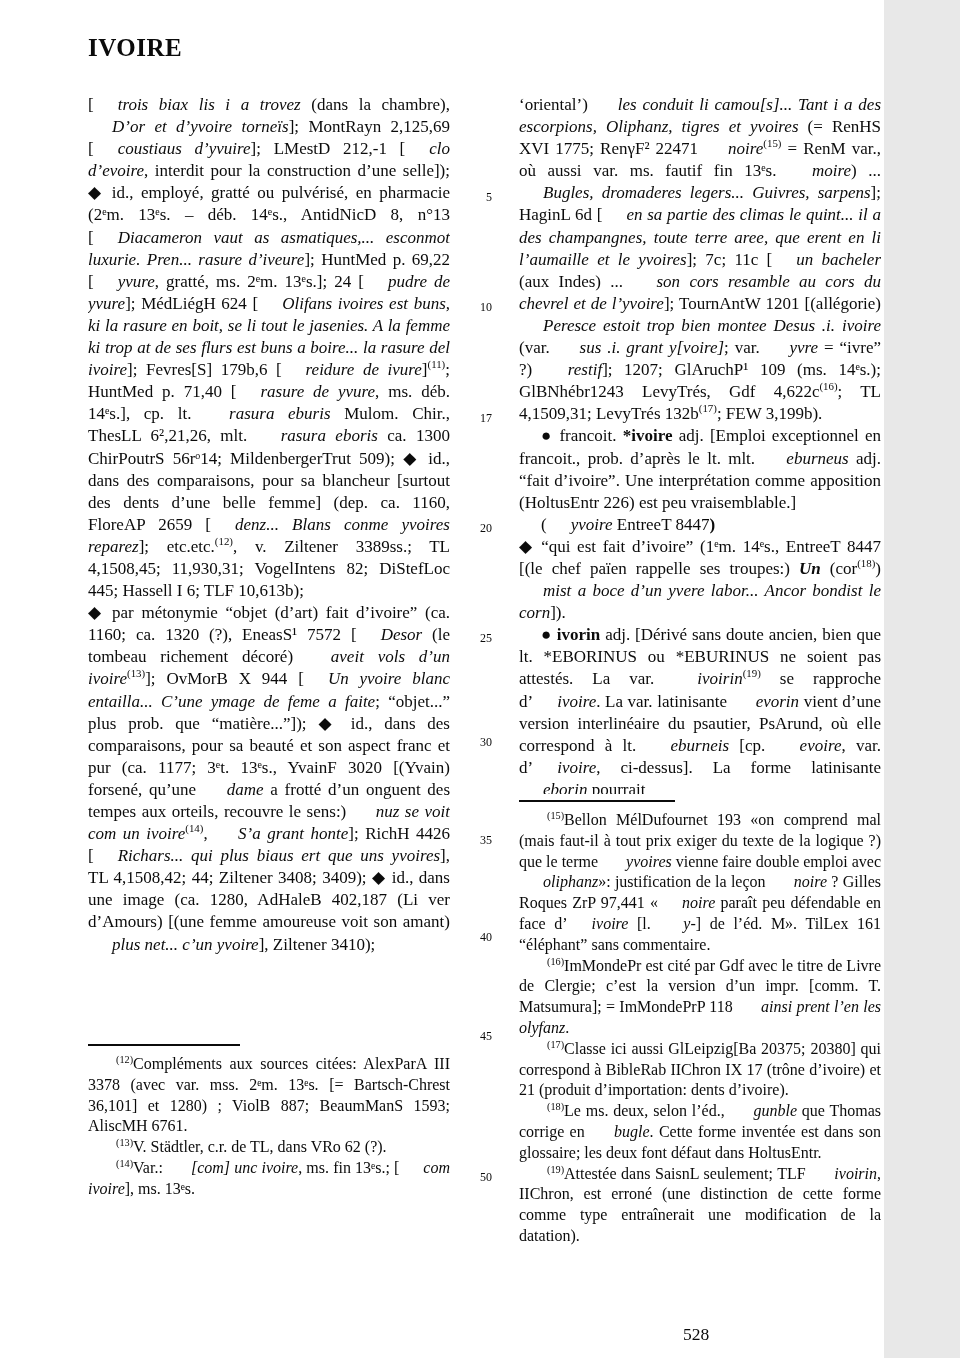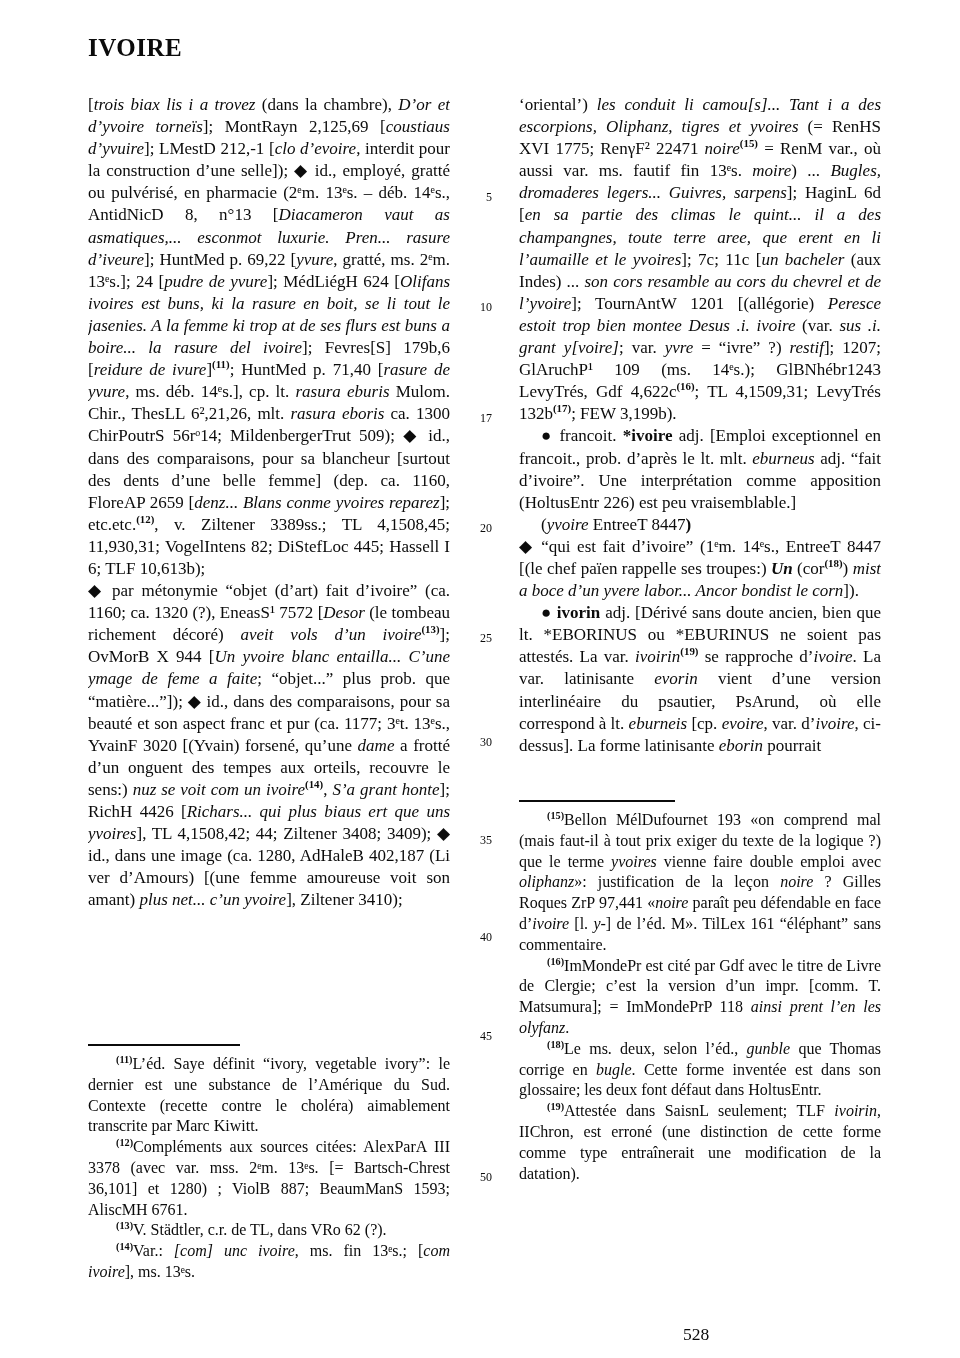--- a/index.html
+++ b/index.html
@@ -1,18 +1,18 @@
 <!DOCTYPE html>
 <html><head>
 <meta charset="utf-8">
 <style>
   html,body{margin:0;padding:0;background:#e8e8e8;}
   .page{
     position:relative;
-    width:960px;height:1358px;
+    width:884px;height:1358px;
     background:#ffffff;
     color:#0b0b0b;
     font-family:"Liberation Serif","DejaVu Serif","DejaVu Sans",serif;
     overflow:hidden;
   }
   .headword{
     position:absolute;left:88px;top:34px;margin:0;
     font-size:25px;font-weight:bold;letter-spacing:0.5px;
   }
   .col{position:absolute;width:362px;text-align:justify;}
@@ -21,24 +21,24 @@
   .main-right{left:519px;top:94px;max-height:700px;overflow:hidden;}
   .para{margin:0;}
   .para.indent{text-indent:22px;}
   .fn{font-size:16px;line-height:20.8px;}
   .fn-left{left:88px;top:1054px;}
   .fn-right{left:519px;top:810px;}
   .fn .para{text-indent:28px;}
   .rule{position:absolute;height:2px;background:#0b0b0b;}
   .rule-left{left:88px;top:1044px;width:152px;}
   .rule-right{left:519px;top:800px;width:156px;}
-  .i{font-style:italic;}
+  .i{font-style:italic;margin-left:24px;}
   .b{font-weight:bold;}
   .bi{font-weight:bold;font-style:italic;}
-  .sup{font-size:64%;vertical-align:super;line-height:0;font-weight:bold;}
+  .sup{font-size:64%;vertical-align:super;line-height:0;}
   .gutter-num{
     position:absolute;left:466px;width:26px;text-align:right;
     font-size:12px;line-height:12px;
   }
   .pageno{
     position:absolute;top:1324px;width:362px;text-align:center;
     font-size:17.5px;
   }
   .pageno-left{left:88px;margin-top:48px;}
   .pageno-right{left:515px;}
@@ -51,39 +51,39 @@
   <h1 class="headword">IVOIRE</h1>
 
   <div class="col main main-left">
       <p class="para"><span>[</span><span class="i">trois biax lis i a trovez</span><span> (dans la chambre), </span><span class="i">D’or et d’yvoire torneïs</span><span>]; MontRayn 2,125,69 [</span><span class="i">coustiaus d’yvuire</span><span>]; LMestD 212,-1 [</span><span class="i">clo d’evoire</span><span>, interdit pour la construction d’une selle]); ◆ id., employé, gratté ou pulvérisé, en pharmacie (2ᵉm. 13ᵉs. – déb. 14ᵉs., AntidNicD 8, n°13 [</span><span class="i">Diacameron vaut as asmatiques,... esconmot luxurie. Pren... rasure d’iveure</span><span>]; HuntMed p. 69,22 [</span><span class="i">yvure</span><span>, gratté, ms. 2ᵉm. 13ᵉs.]; 24 [</span><span class="i">pudre de yvure</span><span>]; MédLiégH 624 [</span><span class="i">Olifans ivoires est buns, ki la rasure en boit, se li tout le jasenies. A la femme ki trop at de ses flurs est buns a boire... la rasure del ivoire</span><span>]; Fevres[S] 179b,6 [</span><span class="i">reidure de ivure</span><span>]</span><span class="sup">(11)</span><span>; HuntMed p. 71,40 [</span><span class="i">rasure de yvure</span><span>, ms. déb. 14ᵉs.], cp. lt. </span><span class="i">rasura eburis</span><span> Mulom. Chir., ThesLL 6²,21,26, mlt. </span><span class="i">rasura eboris</span><span> ca. 1300 ChirPoutrS 56rᵒ14; MildenbergerTrut 509); ◆ id., dans des comparaisons, pour sa blancheur [surtout des dents d’une belle femme] (dep. ca. 1160, FloreAP 2659 [</span><span class="i">denz... Blans conme yvoires reparez</span><span>]; etc.etc.</span><span class="sup">(12)</span><span>, v. Ziltener 3389ss.; TL 4,1508,45; 11,930,31; VogelIntens 82; DiStefLoc 445; Hassell I 6; TLF 10,613b);</span></p>
       <p class="para"><span>◆  par métonymie “objet (d’art) fait d’ivoire” (ca. 1160;  ca. 1320 (?),  EneasS¹  7572  [</span><span class="i">Desor</span><span> (le tombeau richement décoré) </span><span class="i">aveit vols d’un ivoire</span><span class="sup">(13)</span><span>]; OvMorB X 944 [</span><span class="i">Un yvoire blanc entailla... C’une ymage de feme a faite</span><span>; “objet...” plus prob. que “matière...”]); ◆ id., dans des comparaisons, pour sa beauté et son aspect franc et pur (ca. 1177; 3ᵉt. 13ᵉs., YvainF 3020 [(Yvain) forsené, qu’une </span><span class="i">dame</span><span> a frotté d’un onguent des tempes aux orteils, recouvre le sens:) </span><span class="i">nuz se voit com un ivoire</span><span class="sup">(14)</span><span>, </span><span class="i">S’a grant honte</span><span>]; RichH 4426 [</span><span class="i">Richars... qui plus biaus ert que uns yvoires</span><span>], TL 4,1508,42; 44; Ziltener 3408; 3409); ◆ id., dans une image (ca. 1280, AdHaleB 402,187 (Li ver d’Amours) [(une femme amoureuse voit son amant) </span><span class="i">plus net... c’un yvoire</span><span>], Ziltener 3410);</span></p>
     </div>
 
   <div class="rule rule-left"></div>
 
   <div class="col fn fn-left">
-      <p class="para"><span class="sup">(11)</span><span>L’éd. Saye définit “ivory, vegetable ivory”: le dernier est une substance de l’Amérique du Sud. Contexte (recette contre le choléra) aimablement transcrite par Marc Kiwitt.</span></p>
       <p class="para"><span class="sup">(12)</span><span>Compléments aux sources citées: AlexParA III 3378 (avec var. mss. 2ᵉm. 13ᵉs. [= Bartsch-Chrest 36,101] et 1280) ; ViolB 887; BeaumManS 1593; AliscMH 6761.</span></p>
       <p class="para"><span class="sup">(13)</span><span>V. Städtler, c.r. de TL, dans VRo 62 (?).</span></p>
       <p class="para"><span class="sup">(14)</span><span>Var.: </span><span class="i">[com] unc ivoire</span><span>, ms. fin 13ᵉs.; [</span><span class="i">com ivoire</span><span>], ms. 13ᵉs.</span></p>
     </div>
 
   <div class="col main main-right">
       <p class="para"><span>‘oriental’) </span><span class="i">les conduit li camou[s]... Tant i a des escorpions, Oliphanz, tigres et yvoires</span><span> (= RenHS XVI 1775; RenγF² 22471 </span><span class="i">noire</span><span class="sup">(15)</span><span> = RenM var., où aussi var. ms. fautif fin 13ᵉs. </span><span class="i">moire</span><span>) ... </span><span class="i">Bugles, dromaderes legers... Guivres, sarpens</span><span>]; HaginL 6d [</span><span class="i">en sa partie des climas le quint... il a des champangnes, toute terre aree, que erent en li l’aumaille et le yvoires</span><span>]; 7c; 11c [</span><span class="i">un bacheler</span><span> (aux Indes) ... </span><span class="i">son cors resamble au cors du chevrel et de l’yvoire</span><span>]; TournAntW 1201 [(allégorie) </span><span class="i">Peresce estoit trop bien montee Desus .i. ivoire</span><span> (var. </span><span class="i">sus .i. grant y[voire]</span><span>; var. </span><span class="i">yvre</span><span> = “ivre” ?) </span><span class="i">restif</span><span>]; 1207; GlAruchP¹ 109 (ms. 14ᵉs.); GlBNhébr1243 LevyTrés, Gdf 4,622c</span><span class="sup">(16)</span><span>; TL 4,1509,31; LevyTrés 132b</span><span class="sup">(17)</span><span>; FEW 3,199b).</span></p>
       <p class="para indent"><span>● francoit. </span><span class="b">*ivoire</span><span> adj. [Emploi exceptionnel en francoit., prob. d’après le lt. mlt. </span><span class="i">eburneus</span><span> adj. “fait d’ivoire”. Une interprétation comme apposition (HoltusEntr 226) est peu vraisemblable.]</span></p>
       <p class="para indent"><span>(</span><span class="i">yvoire</span><span> EntreeT 8447</span><span class="b">)</span></p>
       <p class="para"><span>◆  “qui est fait d’ivoire” (1ᵉm. 14ᵉs., EntreeT 8447 [(le chef païen rappelle ses troupes:) </span><span class="bi">Un</span><span> (cor</span><span class="sup">(18)</span><span>) </span><span class="i">mist a boce d’un yvere labor... Ancor bondist le corn</span><span>]).</span></p>
       <p class="para indent"><span>● </span><span class="b">ivorin</span><span> adj. [Dérivé sans doute ancien, bien que lt. *EBORINUS ou *EBURINUS ne soient pas attestés. La var. </span><span class="i">ivoirin</span><span class="sup">(19)</span><span> se rapproche d’</span><span class="i">ivoire</span><span>. La var. latinisante </span><span class="i">evorin</span><span> vient d’une version interlinéaire du psautier, PsArund, où elle correspond à lt. </span><span class="i">eburneis</span><span> [cp. </span><span class="i">evoire</span><span>, var. d’</span><span class="i">ivoire</span><span>, ci-dessus]. La forme latinisante </span><span class="i">eborin</span><span> pourrait</span></p>
     </div>
 
   <div class="rule rule-right"></div>
 
   <div class="col fn fn-right">
       <p class="para"><span class="sup">(15)</span><span>Bellon MélDufournet 193 «on comprend mal (mais faut-il à tout prix exiger du texte de la logique ?) que le terme </span><span class="i">yvoires</span><span> vienne faire double emploi avec </span><span class="i">oliphanz</span><span>»: justification de la leçon </span><span class="i">noire</span><span> ? Gilles Roques ZrP 97,441 «</span><span class="i">noire</span><span> paraît peu défendable en face d’</span><span class="i">ivoire</span><span> [l. </span><span class="i">y-</span><span>] de l’éd. M». TilLex 161 “éléphant” sans commentaire.</span></p>
       <p class="para"><span class="sup">(16)</span><span>ImMondePr est cité par Gdf avec le titre de Livre de Clergie; c’est la version d’un impr. [comm. T. Matsumura]; = ImMondePrP 118 </span><span class="i">ainsi prent l’en les olyfanz</span><span>.</span></p>
+      <p class="para"><span class="sup">(17)</span><span>Classe ici aussi GlLeipzig[Ba 20375; 20380] qui correspond à BibleRab IIChron IX 17 (trône d’ivoire) et 21 (produit d’importation: dents d’ivoire).</span></p>
       <p class="para"><span class="sup">(18)</span><span>Le ms. deux, selon l’éd., </span><span class="i">gunble</span><span> que Thomas corrige en </span><span class="i">bugle</span><span>. Cette forme inventée est dans son glossaire; les deux font défaut dans HoltusEntr.</span></p>
       <p class="para"><span class="sup">(19)</span><span>Attestée dans SaisnL seulement; TLF </span><span class="i">ivoirin</span><span>, IIChron, est erroné (une distinction de cette forme comme type entraînerait une modification de la datation).</span></p>
     </div>
 
   <div class="gutter">
     <span class="gutter-num" style="top:191px">5</span>
     <span class="gutter-num" style="top:301px">10</span>
     <span class="gutter-num" style="top:412px">17</span>
     <span class="gutter-num" style="top:522px">20</span>
     <span class="gutter-num" style="top:632px">25</span>

